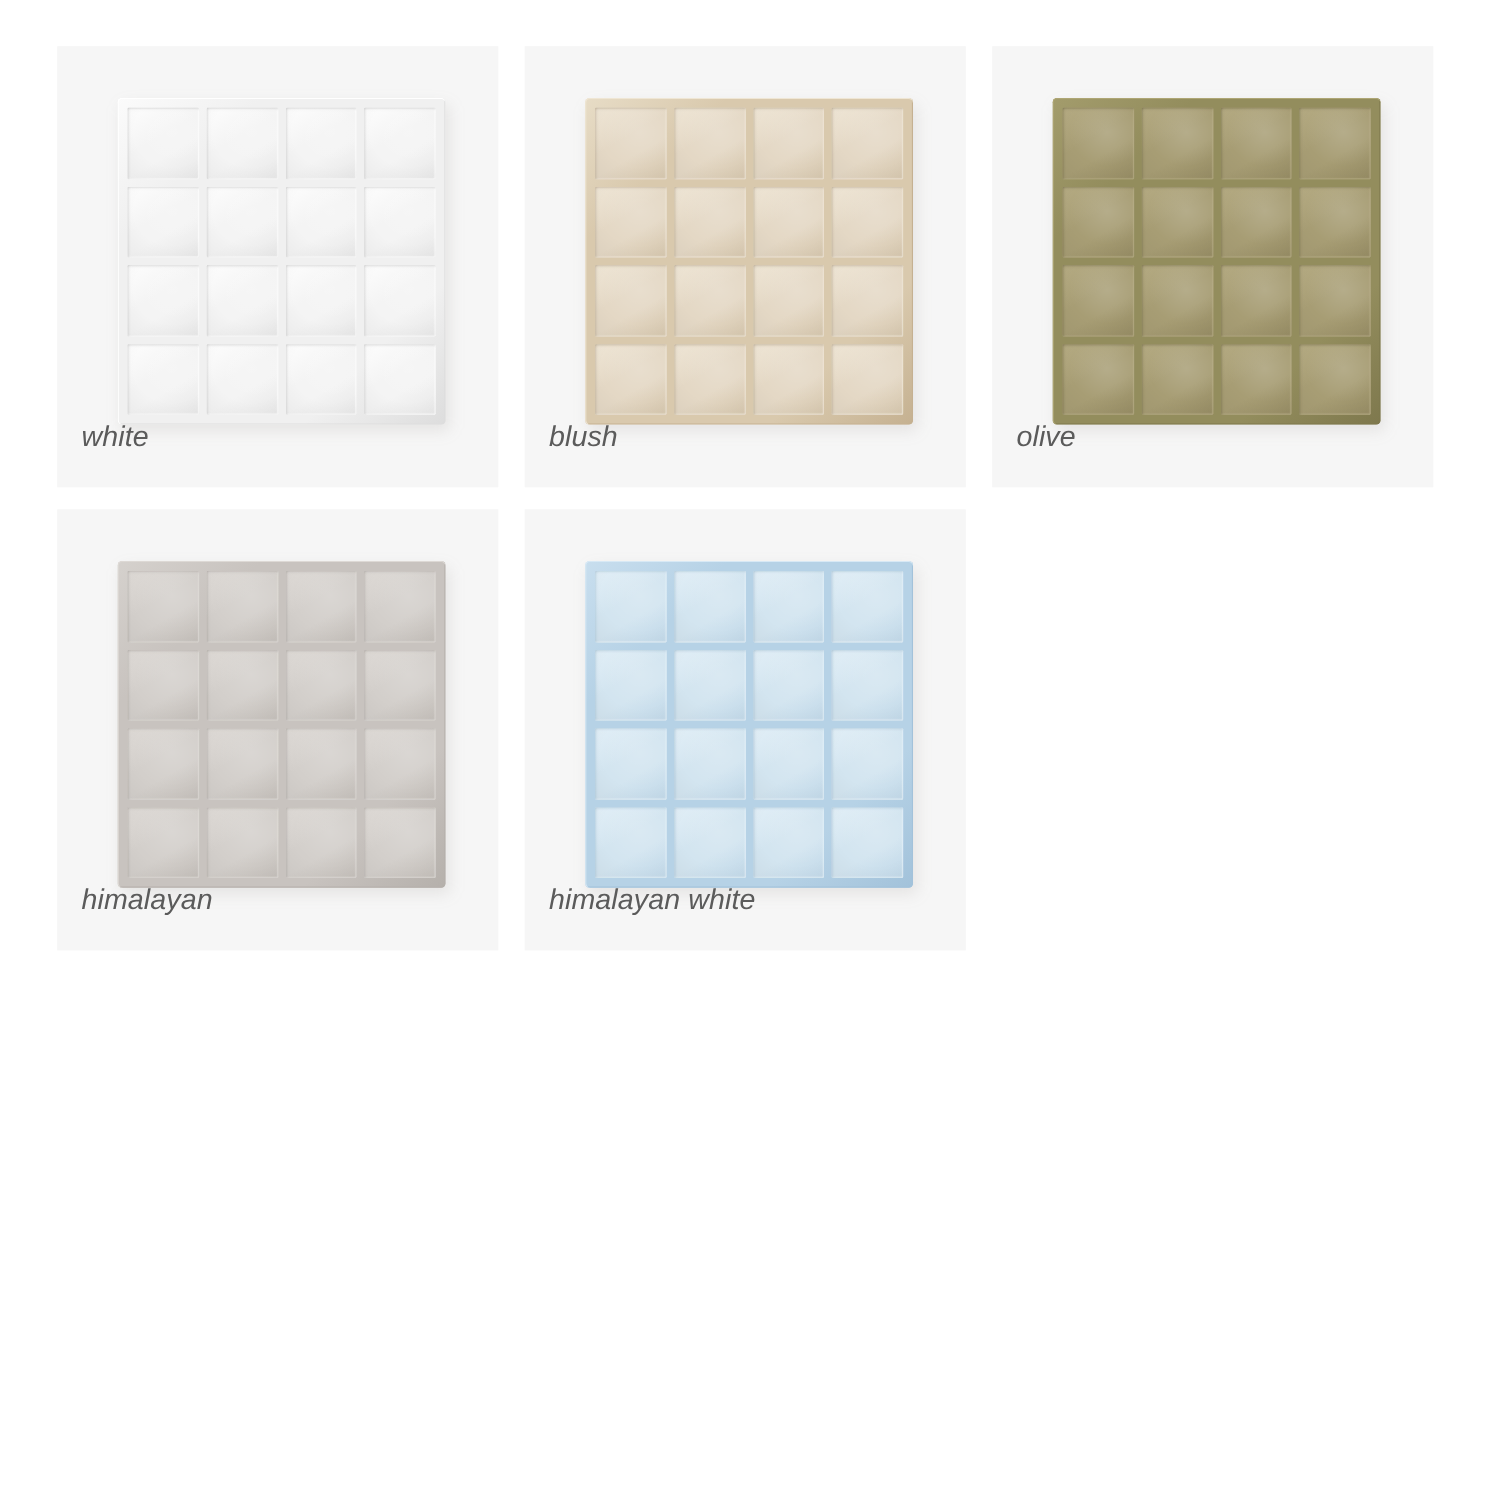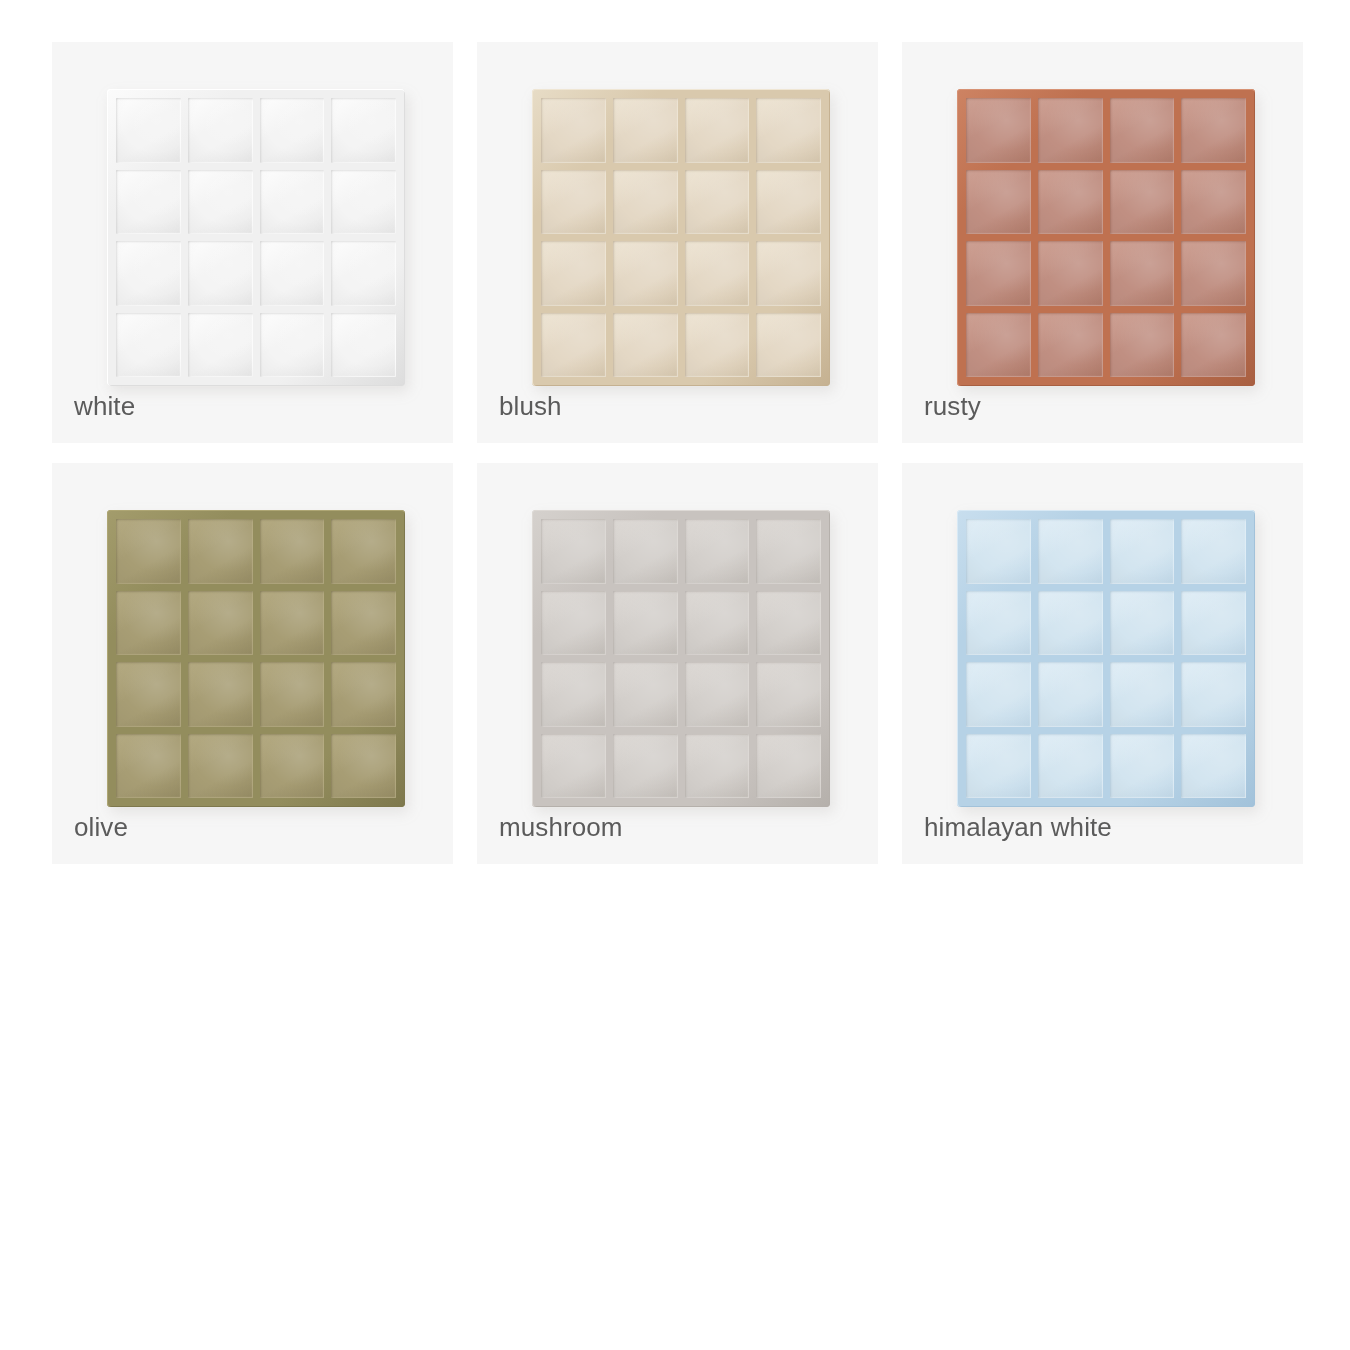--- a/index.html
+++ b/index.html
@@ -98,27 +98,28 @@
                 rgba(255,255,255,0.16) 0%,
                 rgba(255,255,255,0.0) 46%,
                 rgba(0,0,0,0.055) 100%);
     pointer-events: none;
   }
 
   
   .swatch-label {
     position: absolute;
     left: 22px;
-    bottom: 22px;
+    bottom: 32px;
     font-size: 26px;
     line-height: 30px;
     font-weight: 400;
     letter-spacing: 0.1px;
     color: #5b5b5b;
     white-space: nowrap;
+    font-style: italic;
   }
 </style>
 </head>
 <body>
 
 <div id="swatch-grid">
     <div class="swatch-card">
       <div class="tray-wrap">
         <div class="tray-shadow"></div>
         <div class="tray" style="--rim: #f0f0f0; --rim-lite: #fbfbfb; --rim-hi: #ffffff; --rim-dark: #dddddd; --floor: #f4f4f4; --floor-hi: #fdfdfd; --floor-lo: #e8e8e8; --wall-shade: rgba(160,160,160,0.28);">
@@ -162,44 +163,20 @@
           <div class="cell"></div>
           <div class="cell"></div>
           <div class="cell"></div>
         </div>
       </div>
       <div class="swatch-label">blush</div>
     </div>
     <div class="swatch-card">
       <div class="tray-wrap">
         <div class="tray-shadow"></div>
-        <div class="tray" style="--rim: #bf7150; --rim-lite: #cd8363; --rim-hi: #d79274; --rim-dark: #a85f41; --floor: #c08f82; --floor-hi: #cfa295; --floor-lo: #b07a69; --wall-shade: rgba(120,60,40,0.30);">
-          <div class="cell"></div>
-          <div class="cell"></div>
-          <div class="cell"></div>
-          <div class="cell"></div>
-          <div class="cell"></div>
-          <div class="cell"></div>
-          <div class="cell"></div>
-          <div class="cell"></div>
-          <div class="cell"></div>
-          <div class="cell"></div>
-          <div class="cell"></div>
-          <div class="cell"></div>
-          <div class="cell"></div>
-          <div class="cell"></div>
-          <div class="cell"></div>
-          <div class="cell"></div>
-        </div>
-      </div>
-      <div class="swatch-label">rusty</div>
-    </div>
-    <div class="swatch-card">
-      <div class="tray-wrap">
-        <div class="tray-shadow"></div>
         <div class="tray" style="--rim: #938d5d; --rim-lite: #a39c6c; --rim-hi: #aea674; --rim-dark: #7e784d; --floor: #a79d74; --floor-hi: #b5ab83; --floor-lo: #968c64; --wall-shade: rgba(85,80,45,0.30);">
           <div class="cell"></div>
           <div class="cell"></div>
           <div class="cell"></div>
           <div class="cell"></div>
           <div class="cell"></div>
           <div class="cell"></div>
           <div class="cell"></div>
           <div class="cell"></div>
           <div class="cell"></div>
@@ -229,21 +206,21 @@
           <div class="cell"></div>
           <div class="cell"></div>
           <div class="cell"></div>
           <div class="cell"></div>
           <div class="cell"></div>
           <div class="cell"></div>
           <div class="cell"></div>
           <div class="cell"></div>
         </div>
       </div>
-      <div class="swatch-label">mushroom</div>
+      <div class="swatch-label">himalayan</div>
     </div>
     <div class="swatch-card">
       <div class="tray-wrap">
         <div class="tray-shadow"></div>
         <div class="tray" style="--rim: #b6d2e6; --rim-lite: #c8deee; --rim-hi: #d8e9f5; --rim-dark: #a2c2da; --floor: #d3e5f0; --floor-hi: #e2eff7; --floor-lo: #c2d9e9; --wall-shade: rgba(110,150,180,0.24);">
           <div class="cell"></div>
           <div class="cell"></div>
           <div class="cell"></div>
           <div class="cell"></div>
           <div class="cell"></div>

